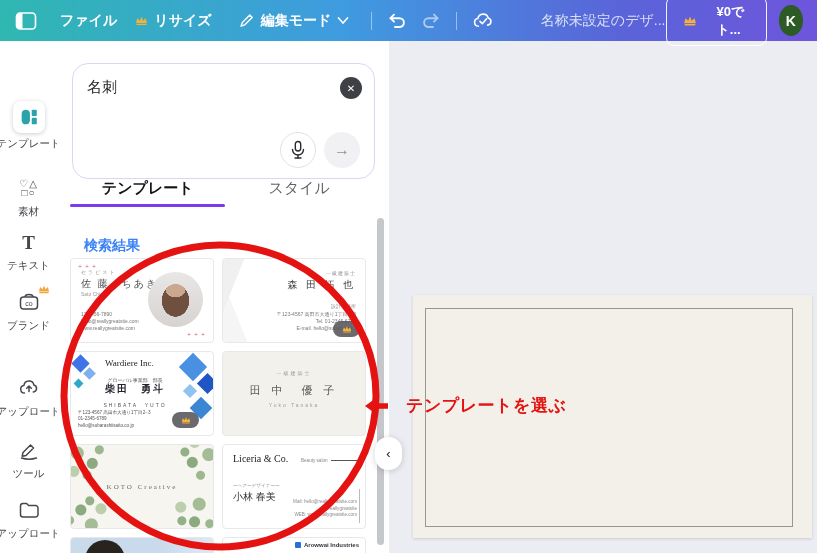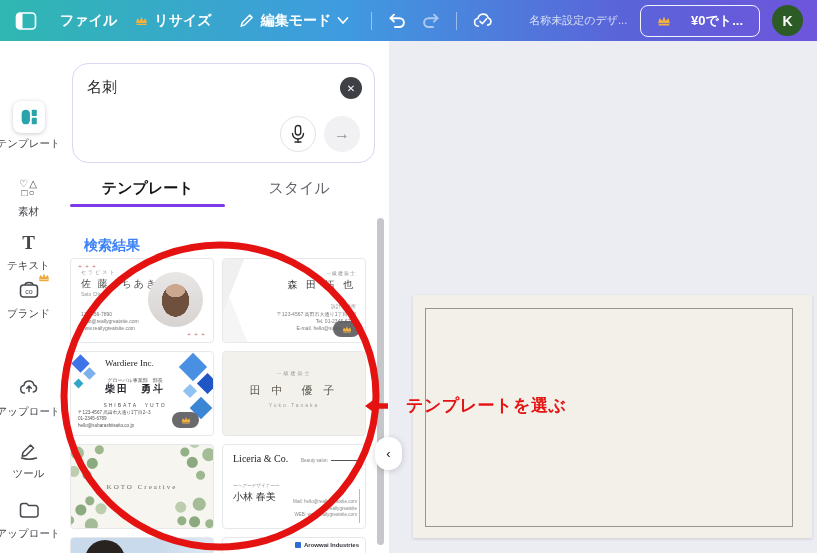--- a/index.html
+++ b/index.html
@@ -5,40 +5,40 @@
   * { margin:0; padding:0; box-sizing:border-box; }
   html,body { width:817px; height:553px; overflow:hidden; }
   body { font-family:"Liberation Sans", sans-serif; position:relative; background:#ecedf2; }
 
   
   .topbar{position:absolute;left:0;top:0;width:817px;height:41px;z-index:30;
     background:linear-gradient(90deg,#2fb7b1 0%,#3f9be0 42%,#5a64d9 76%,#6e55dc 100%);
     display:flex;align-items:center;padding:0 14px;color:#fff;}
   .tb-btn{display:flex;align-items:center;gap:6px;font-size:14px;font-weight:700;color:#fff;cursor:pointer;white-space:nowrap;}
   .tb-div{width:1px;height:18px;background:rgba(255,255,255,.45);}
-  .tb-title{font-size:11px;color:rgba(255,255,255,.78);white-space:nowrap;margin-left:34px;}
+  .tb-title{font-size:14px;color:rgba(255,255,255,.78);white-space:nowrap;margin-left:46px;}
   .upgrade{margin-left:auto;display:flex;align-items:center;gap:20px;border:1.6px solid rgba(255,255,255,.92);
     border-radius:8px;padding:6px 16px;font-size:13px;font-weight:700;cursor:pointer;}
   .avatar{width:31px;height:31px;border-radius:50%;background:#2c5b25;color:#fff;display:flex;align-items:center;
     justify-content:center;font-size:14px;font-weight:700;margin-left:12px;cursor:pointer;}
 
   
   .sidebar{position:absolute;left:0;top:41px;width:57px;height:512px;background:#fff;z-index:20;overflow:hidden;}
   .side-item{position:absolute;left:0;width:57px;display:flex;flex-direction:column;align-items:center;cursor:pointer;color:#44474c;}
   .side-label{font-size:10.5px;color:#43454a;white-space:nowrap;margin-top:4px;max-width:57px;overflow:hidden;display:flex;justify-content:center;}
   .side-ico{width:26px;height:26px;display:flex;align-items:center;justify-content:center;position:relative;}
   .active-tile{width:32px;height:32px;background:#fff;border-radius:8px;box-shadow:0 1px 4px rgba(60,60,80,.25);
     display:flex;align-items:center;justify-content:center;}
   .elements-glyph{font-size:10px;line-height:9px;letter-spacing:1px;text-align:center;color:#44474c;}
   .tex-glyph{font-family:"Liberation Serif",serif;font-size:19px;font-weight:700;color:#44474c;line-height:19px;}
   .crown-badge{position:absolute;top:-9px;right:-8px;}
 
   
   .panel{position:absolute;left:57px;top:41px;width:332px;height:512px;background:#fff;overflow:hidden;z-index:10;}
-  .searchbox{position:absolute;left:15px;top:22px;width:303px;height:100px;border:1.5px solid #dcd6f3;border-radius:16px;background:#fff;cursor:text;}
+  .searchbox{position:absolute;left:15px;top:22px;width:303px;height:116px;border:1.5px solid #dcd6f3;border-radius:16px;background:#fff;cursor:text;}
   .query{position:absolute;left:14px;top:14px;font-size:15px;color:#27272b;}
   .clearbtn{position:absolute;right:12px;top:13px;width:22px;height:22px;border-radius:50%;background:#3f4046;color:#fff;
     display:flex;align-items:center;justify-content:center;font-size:10px;cursor:pointer;}
   .micbtn{position:absolute;right:58px;bottom:10px;width:36px;height:36px;border-radius:50%;background:#fff;border:1px solid #e2e2e6;
     display:flex;align-items:center;justify-content:center;cursor:pointer;}
   .sendbtn{position:absolute;right:14px;bottom:10px;width:36px;height:36px;border-radius:50%;background:#f1f1f4;
     display:flex;align-items:center;justify-content:center;font-size:16px;color:#8f9197;cursor:pointer;}
   .tabs{position:absolute;left:15px;top:138px;width:303px;height:28px;display:flex;}
   .tab{flex:1;text-align:center;font-size:15px;color:#5f6368;cursor:pointer;}
   .tab.active{color:#131316;font-weight:700;}
@@ -204,21 +204,21 @@
       <span class="elements-glyph"><span>♡△</span><br><span>□○</span></span>
     </span>
     <span class="side-label">素材</span>
   </div>
   <div class="side-item" style="top:188px;">
     <span class="side-ico">
         <span class="tex-glyph">T</span>
       </span>
     <span class="side-label">テキスト</span>
   </div>
-  <div class="side-item" style="top:236px;">
+  <div class="side-item" style="top:248px;">
     <span class="side-ico">
       <span class="crown-badge"><svg width="12" height="10" viewBox="0 0 13 10">
             <path d="M1 7.6 L2.3 2.8 L4.9 5.3 L6.5 1.2 L8.1 5.3 L10.7 2.8 L12 7.6 Z" fill="#f0a73c"></path>
             <rect x="1.4" y="8.3" width="10.2" height="1.3" rx=".6" fill="#f0a73c"></rect>
           </svg></span>
       <svg width="24" height="24" viewBox="0 0 24 24">
           <path d="M8 7 a4 2.6 0 0 1 8 0" fill="none" stroke="#44474c" stroke-width="1.5"></path>
           <rect x="3.5" y="7" width="17" height="12" rx="3" fill="none" stroke="#44474c" stroke-width="1.5"></rect>
           <text x="12" y="15.6" text-anchor="middle" font-size="7" fill="#44474c" font-family="Liberation Sans, sans-serif">co</text>
         </svg>

